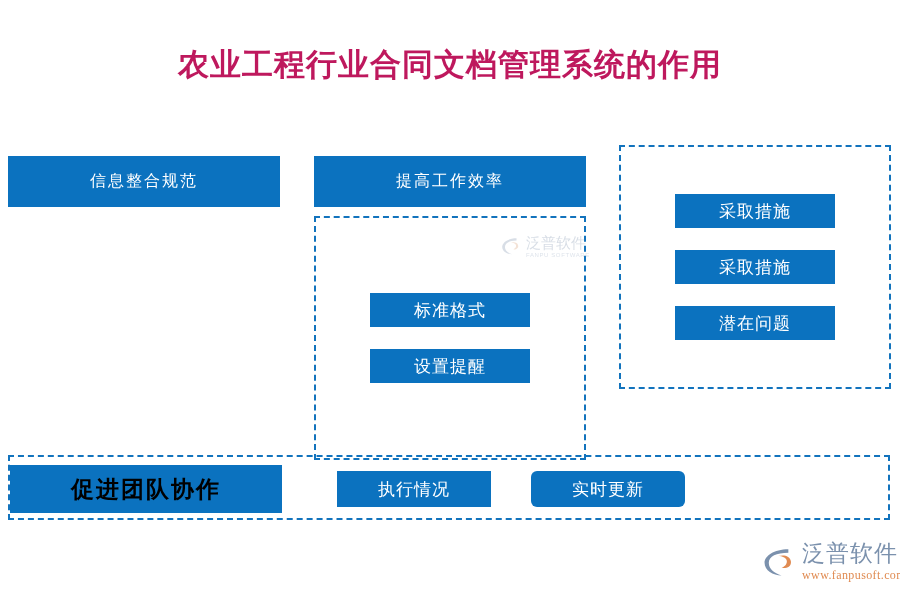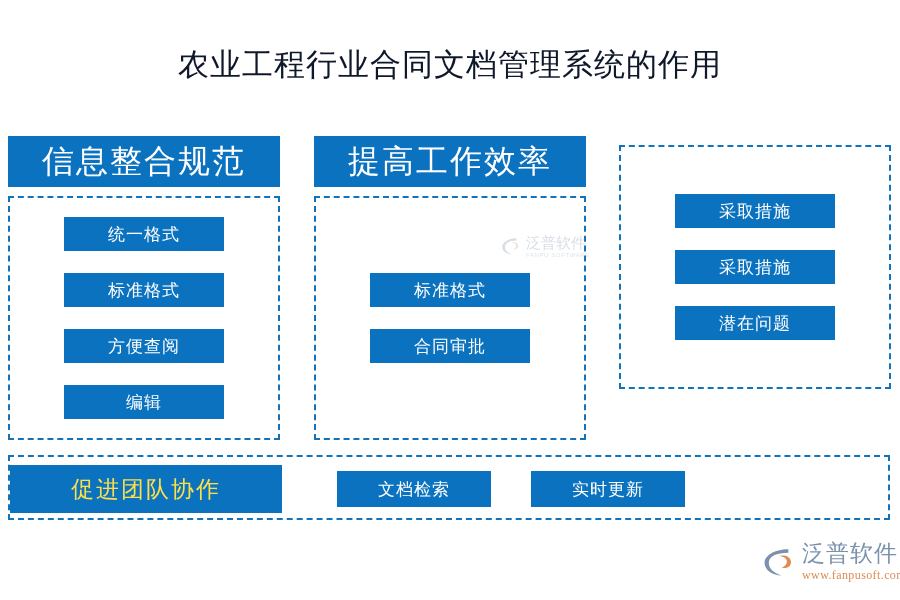--- a/index.html
+++ b/index.html
@@ -23,23 +23,23 @@
 
   
   .page-title {
     position: absolute;
     left: 0;
     top: 44px;
     width: 900px;
     text-align: center;
     font-family: "Liberation Serif", "DejaVu Serif", serif;
     font-size: 31px;
-    font-weight: 400;
-    letter-spacing: 1px;
-    color: #0f172a;
+    font-weight: 700;
+    letter-spacing: 1px;
+    color: #be185d;
     white-space: nowrap;
   }
 
   
   .column {
     position: absolute;
     top: 136px;
     width: 272px;
   }
   .col-1 { left: 8px; }
@@ -47,23 +47,24 @@
   .col-3 { left: 619px; }
 
   .col-header {
     width: 272px;
     height: 51px;
     background: #0b72bf;
     color: #ffffff;
     display: flex;
     align-items: center;
     justify-content: center;
-    font-size: 32px;
+    font-size: 16px;
     letter-spacing: 2px;
     box-sizing: border-box;
+    margin-top: 20px;
   }
 
   .col-body {
     margin-top: 9px;
     width: 272px;
     height: 244px;
     border: 2px dashed #1273bd;
     box-sizing: border-box;
     display: flex;
     flex-direction: column;
@@ -97,45 +98,46 @@
     box-sizing: border-box;
   }
 
   .bottom-main {
     position: absolute;
     left: 0px;
     top: 8px;
     width: 272px;
     height: 48px;
     background: #0b72bf;
-    color: #fde047;
+    color: #000000;
     display: flex;
     align-items: center;
     justify-content: center;
     font-size: 23px;
     letter-spacing: 2px;
     box-sizing: border-box;
+    font-weight: bold;
   }
 
   .bottom-item {
     position: absolute;
     top: 14px;
     width: 154px;
     height: 36px;
     background: #0b72bf;
     color: #ffffff;
     display: flex;
     align-items: center;
     justify-content: center;
     font-size: 17px;
     letter-spacing: 1px;
     box-sizing: border-box;
   }
   .bi-0 { left: 327px; }
-  .bi-1 { left: 521px; }
+  .bi-1 { left: 521px; border-radius: 6px; }
   .bi-2 { left: 713px; }
 
   
   .watermark {
     position: absolute;
     left: 500px;
     top: 226px;
     width: 104px;
     height: 40px;
     opacity: 0.30;
@@ -204,33 +206,27 @@
 </style>
 </head>
 <body>
 
 <div id="page-root">
 
   <div class="page-title">农业工程行业合同文档管理系统的作用</div>
 
   <div class="column col-1">
     <div class="col-header">信息整合规范</div>
-    <div class="col-body">
-      <div class="item-box">统一格式</div>
-      <div class="item-box">标准格式</div>
-      <div class="item-box">方便查阅</div>
-      <div class="item-box">编辑</div>
-    </div>
   </div>
 
   <div class="column col-2">
     <div class="col-header">提高工作效率</div>
     <div class="col-body">
       <div class="item-box">标准格式</div>
-      <div class="item-box">合同审批</div>
+      <div class="item-box">设置提醒</div>
     </div>
   </div>
 
   <div class="column col-3">
     <div class="col-body">
       <div class="item-box">采取措施</div>
       <div class="item-box">采取措施</div>
       <div class="item-box">潜在问题</div>
     </div>
   </div>
@@ -241,21 +237,21 @@
       <path d="M20 14 C26 12 32 14 33 19 C34 24 29 27 24 26 C28 24 30 21 29 18 C28 15 24 14 20 14 Z" fill="#d9a07a"></path>
     </svg>
     <div class="wm-text">
       <span class="wm-cn">泛普软件</span>
       <span class="wm-en">FANPU SOFTWARE</span>
     </div>
   </div>
 
   <div class="bottom-band">
     <div class="bottom-main">促进团队协作</div>
-    <div class="bottom-item bi-0">文档检索</div>
+    <div class="bottom-item bi-0">执行情况</div>
     <div class="bottom-item bi-1">实时更新</div>
   </div>
 
   <div class="brand-logo">
     <svg class="logo-mark" viewBox="0 0 40 40">
       <path d="M31 5 C14 5 3 13 3 21 C3 30 13 36 23 36 C14 33 8 28 8 21 C8 13 17 9 31 9 Z" fill="#7b91ad"></path>
       <path d="M19 13 C26 11 33 13 34 19 C35 25 29 28 23 27 C28 25 30 21 29 18 C28 15 24 13 19 13 Z" fill="#e08b52"></path>
     </svg>
     <div class="logo-text">
       <span class="logo-cn">泛普软件</span>

